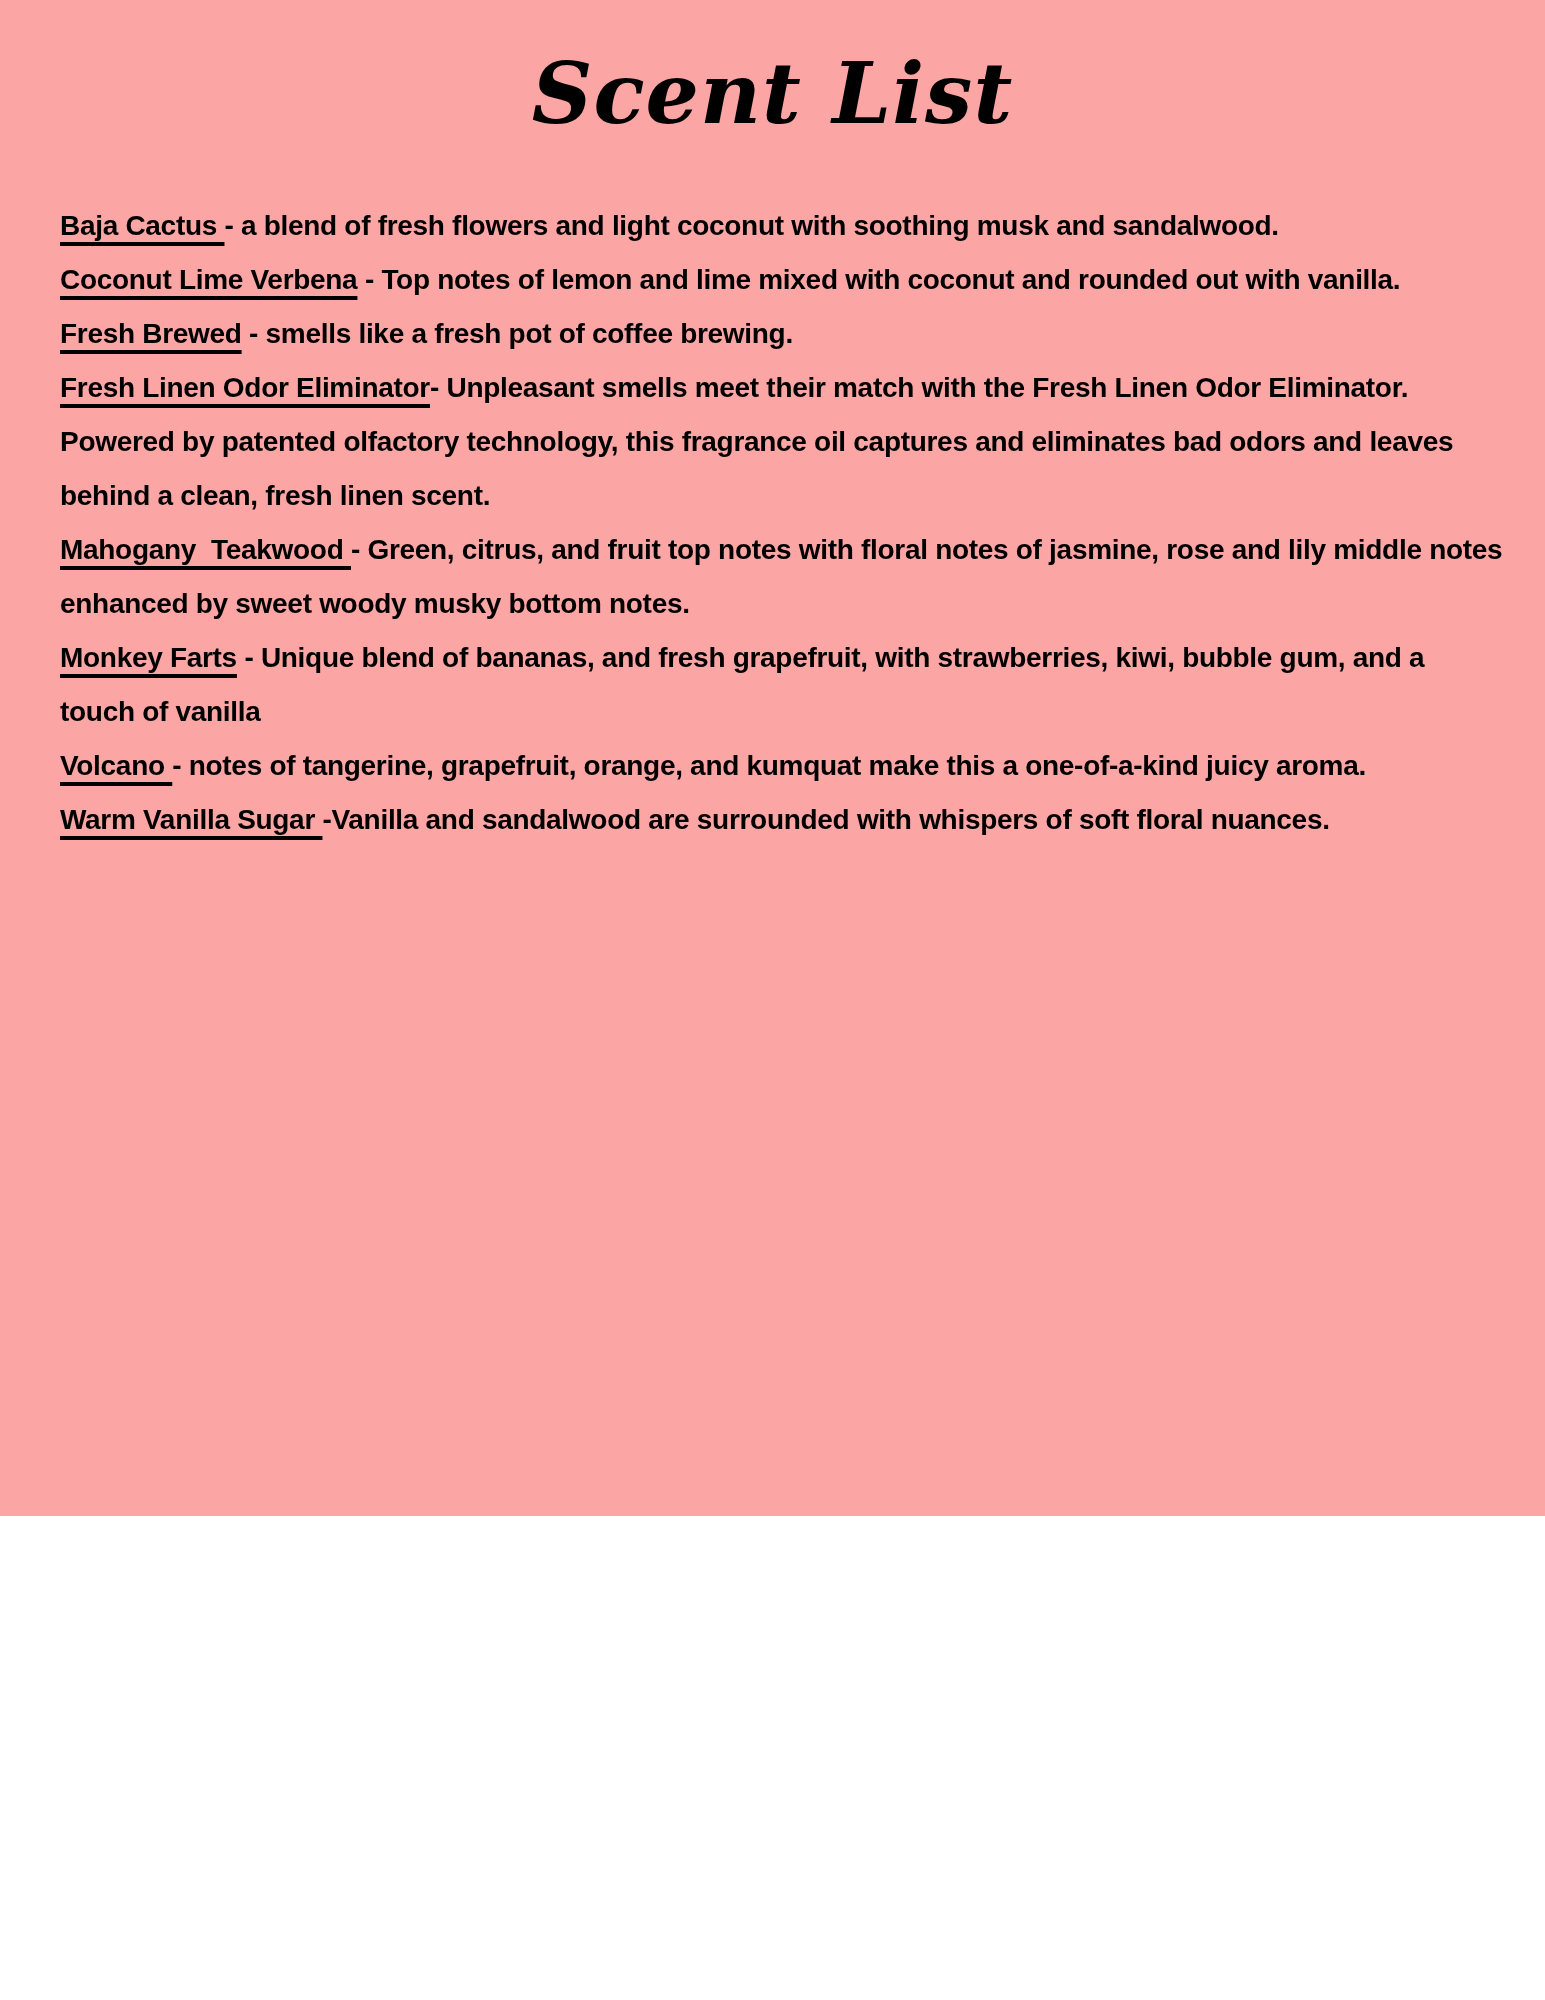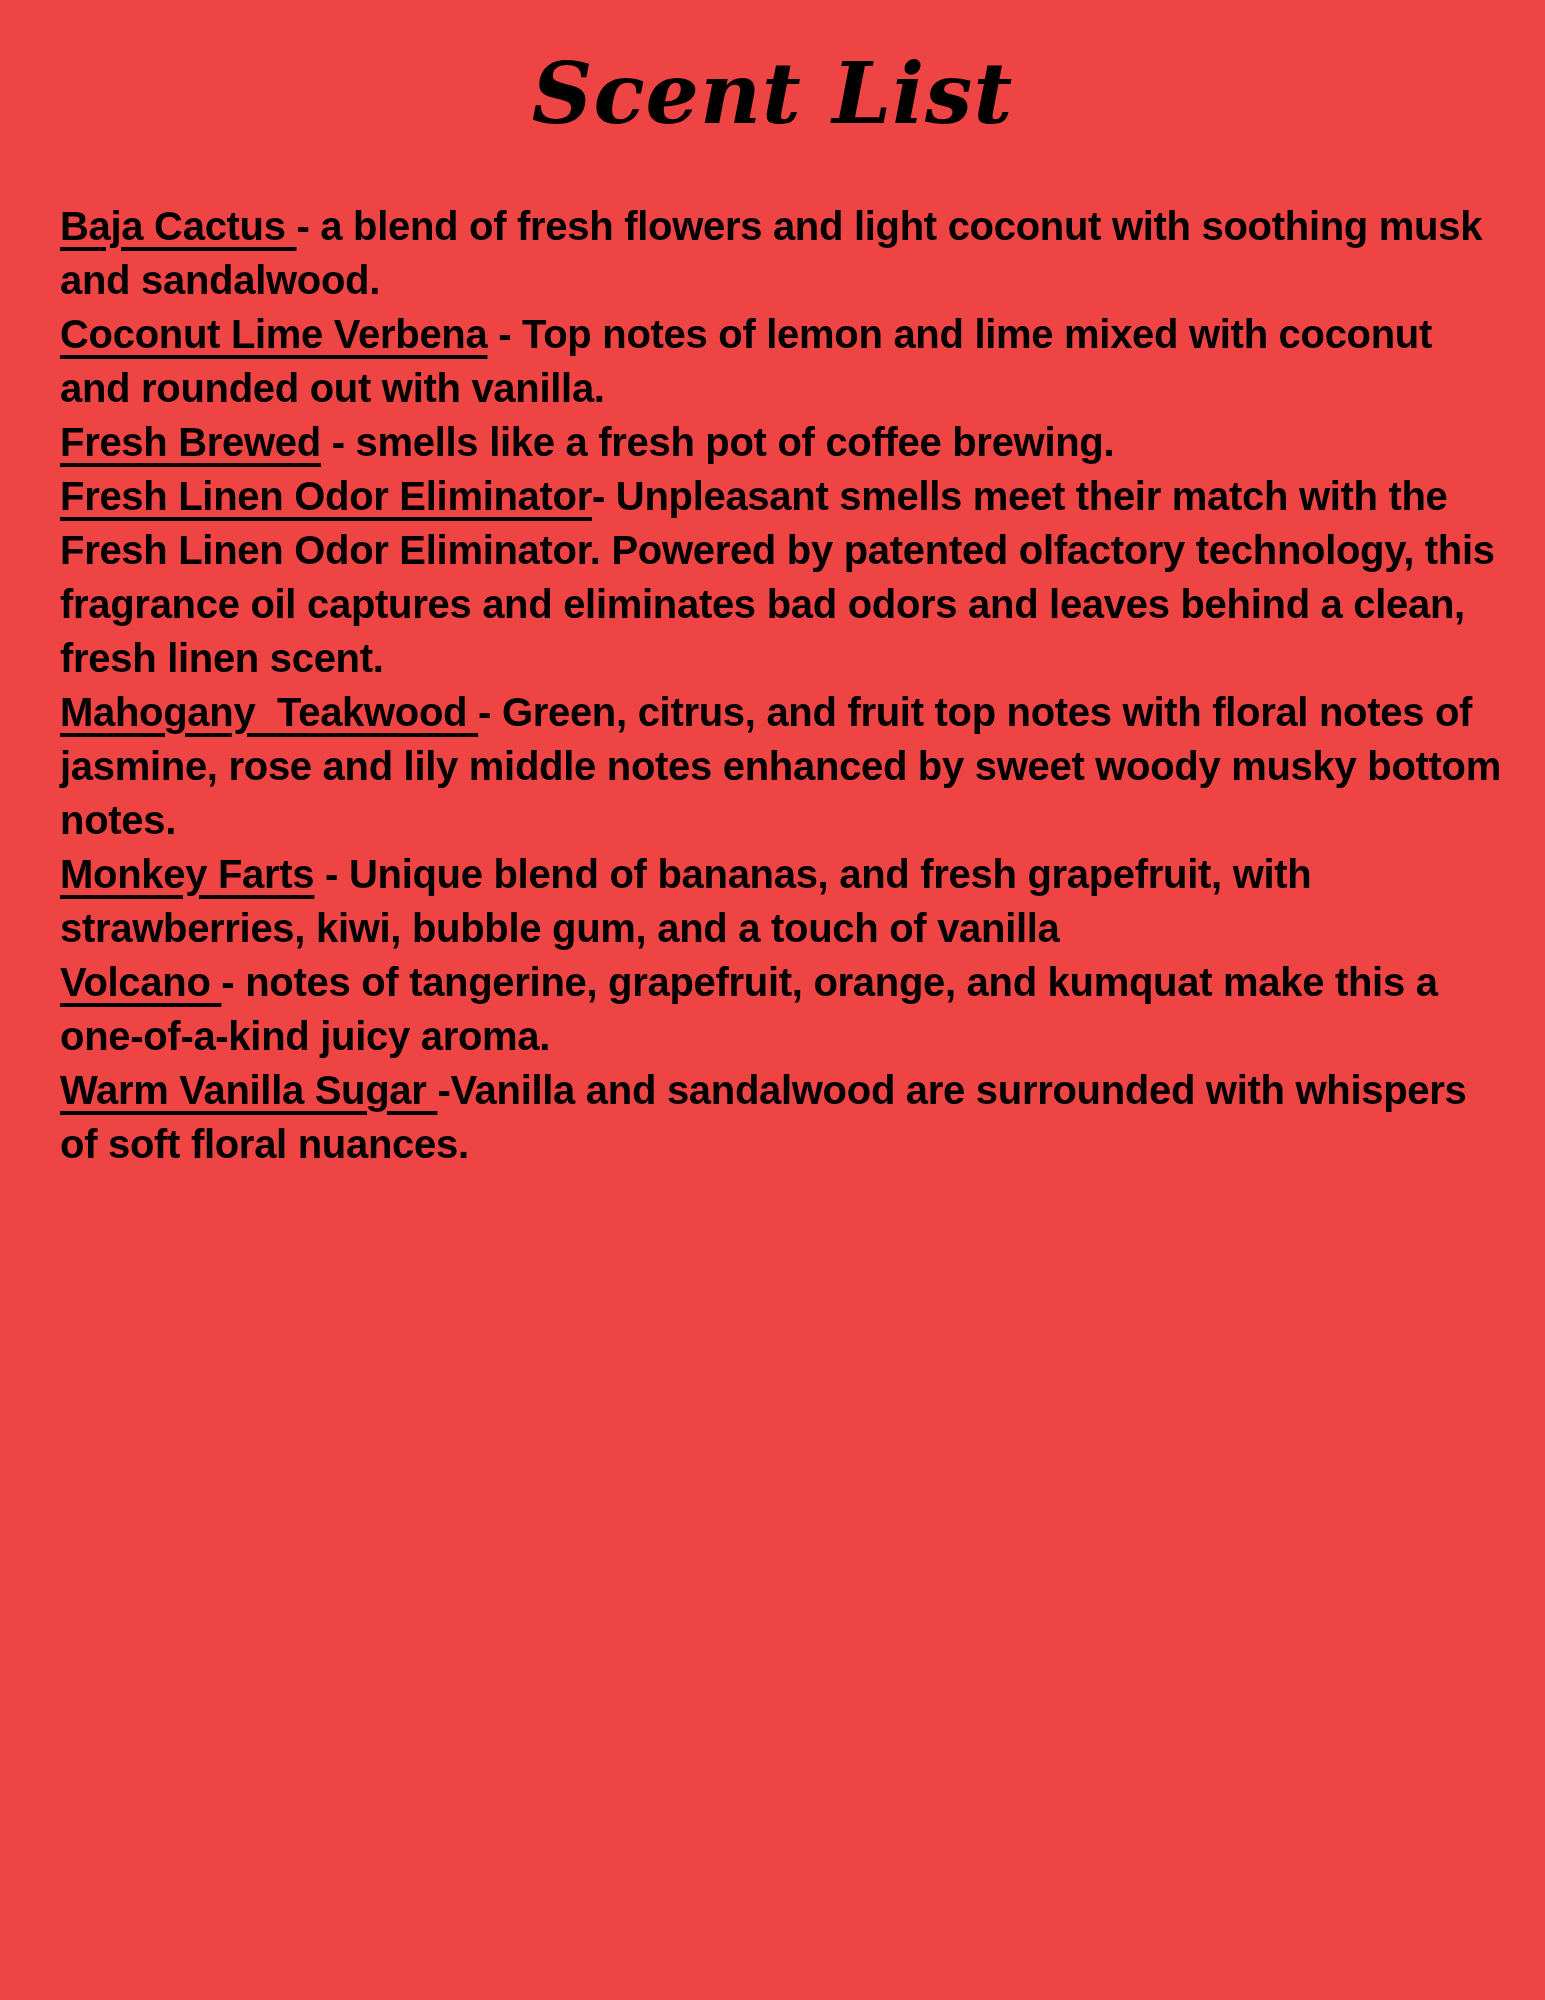--- a/index.html
+++ b/index.html
@@ -1,40 +1,40 @@
 <!DOCTYPE html>
 <html><head>
 <meta charset="utf-8">
 <style>
   * { margin: 0; padding: 0; box-sizing: border-box; }
   html, body { background: #ffffff; }
   .page {
     position: relative;
     width: 1545px;
-    height: 2000px;
-    background: #ef4444;
+    height: 1516px;
+    background: #fca5a5;
     color: #000000;
     overflow: hidden;
   }
   .title {
     font-family: "DejaVu Serif", serif;
     font-style: italic;
     font-weight: 700;
     font-size: 84px;
     line-height: 1.15;
     text-align: center;
     padding-top: 46px;
     letter-spacing: 1px;
     color: #000000;
   }
   .scent-list {
     margin: 56px 42px 0 60px;
     font-family: "Liberation Sans", "DejaVu Sans", sans-serif;
     font-weight: 700;
-    font-size: 40px;
+    font-size: 28px;
     line-height: 54px;
     letter-spacing: -0.3px;
     color: #000000;
   }
   .scent { margin: 0; }
   .scent-name {
     text-decoration: underline;
     text-decoration-thickness: 4px;
     text-underline-offset: 7px;
   }

